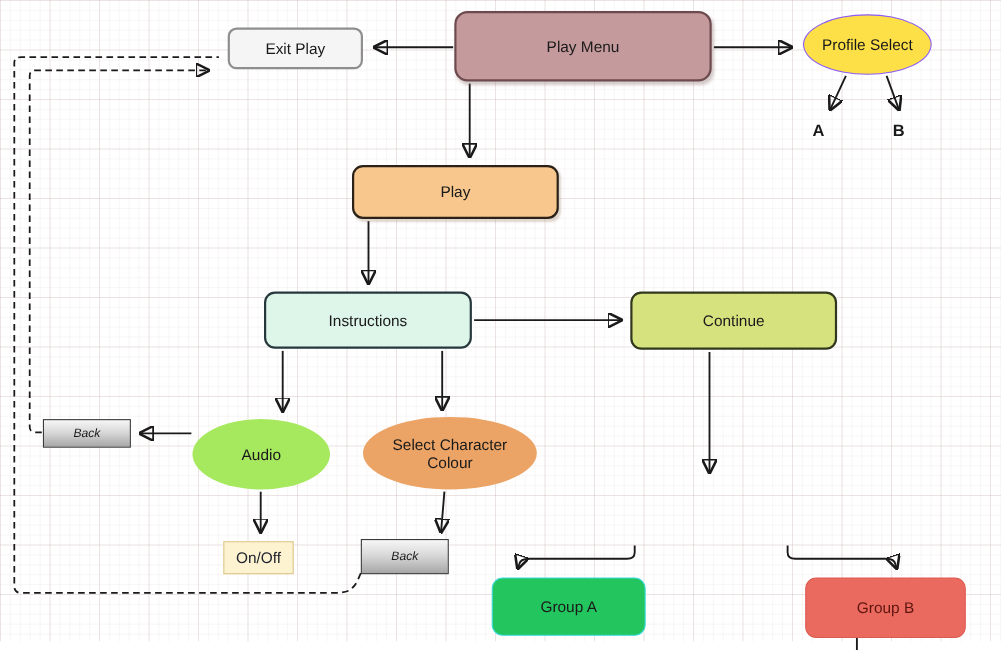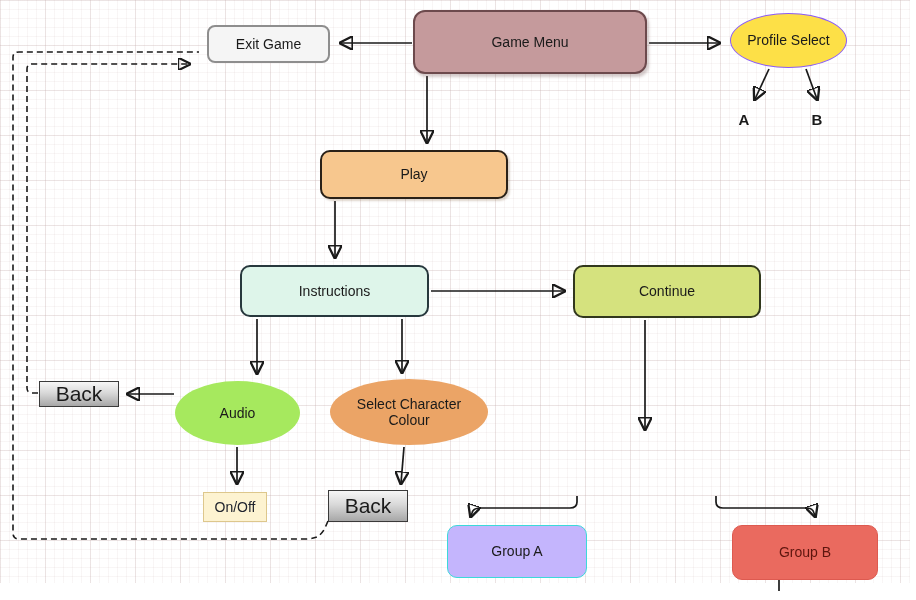--- a/index.html
+++ b/index.html
@@ -36,29 +36,29 @@
   #play{left:320px;top:150px;width:188px;height:49px;background:#f7c78e;
     border:2px solid #2a2118;box-shadow:2px 2px 2px rgba(150,120,90,0.3);}
   #instructions{left:240px;top:265px;width:189px;height:52px;background:#def5ea;
     border:2px solid #27383d;}
   #continue{left:573px;top:265px;width:188px;height:53px;background:#d5e27e;
     border:2px solid #32381d;}
   #audio{left:175px;top:381px;width:125px;height:64px;background:#a6e95e;}
   #select-character-colour{left:330px;top:379px;width:158px;height:66px;background:#eba466;
     padding:0 14px;}
   .back-btn{background:linear-gradient(180deg,#f6f6f6 0%,#d9d9d9 45%,#a7a7a7 100%);
-    border:1px solid #3a3a3a;font-size:21px;}
+    border:1px solid #3a3a3a;font-size:11px;font-style:italic;}
   #back-audio{left:39px;top:381px;width:80px;height:26px;}
   #back-character{left:328px;top:490px;width:80px;height:32px;}
   #on-off{left:203px;top:492px;width:64px;height:30px;background:#fdf3d1;
     border:1px solid #ddc78c;color:#20242e;text-align:center;}
   #start-game{left:573px;top:438px;width:147px;height:57px;
     background:linear-gradient(180deg,#e3b0ca 0%,#d494b5 55%,#bd7a9c 100%);
     border:2px solid #33262c;color:#2b1326;}
-  #group-a{left:447px;top:525px;width:140px;height:53px;background:#c4b5fd;
+  #group-a{left:447px;top:525px;width:140px;height:53px;background:#22c55e;
     border:1px solid #3cd9da;}
   #group-b{left:732px;top:525px;width:146px;height:55px;background:#ea6a5f;
     border:1px solid #dd5a50;color:#5e150e;}
   #edges-svg{position:absolute;left:0;top:0;width:916px;height:600px;pointer-events:none;}
   #edges-svg path{fill:none;stroke:#1a1a1a;stroke-width:1.7;}
   #edges-svg path.dashed{stroke-dasharray:6 4;stroke-width:1.6;}
 </style>
 </head>
 <body>
 
@@ -85,25 +85,25 @@
     <path d="M237,447 L237,483" marker-end="url(#arrow)"></path>
     <path d="M404,447 L401,483" marker-end="url(#arrow)"></path>
     <path d="M577,496 L577,502 Q577,508 570,508 L481,508 Q473,508 472,513 L471,516" marker-end="url(#arrow)"></path>
     <path d="M716,496 L716,502 Q716,508 723,508 L806,508 Q813,508 814,513 L815,516" marker-end="url(#arrow)"></path>
     <path class="dashed" d="M38,393 L32,393 Q27,393 27,388 L27,69 Q27,64 32,64 L189,64" marker-end="url(#arrow)"></path>
     <path class="dashed" d="M328,521 L325,528 Q322,534 317,537 Q312,539 305,539 L19,539 Q13,539 13,533 L13,57 Q13,52 19,52 L199,52"></path>
     <path d="M779,578 L779,591"></path>
   </svg>
 
   <div class="node" id="exit-game">
-    <span>Exit Game</span>
+    <span>Exit Play</span>
   </div>
 
   <div class="node" id="game-menu">
-    <span>Game Menu</span>
+    <span>Play Menu</span>
   </div>
 
   <div class="node ellipse" id="profile-select">
     <span>Profile Select</span>
   </div>
 
   <div class="tree-label" id="profile-option-a">
     <span>A</span>
   </div>
 

